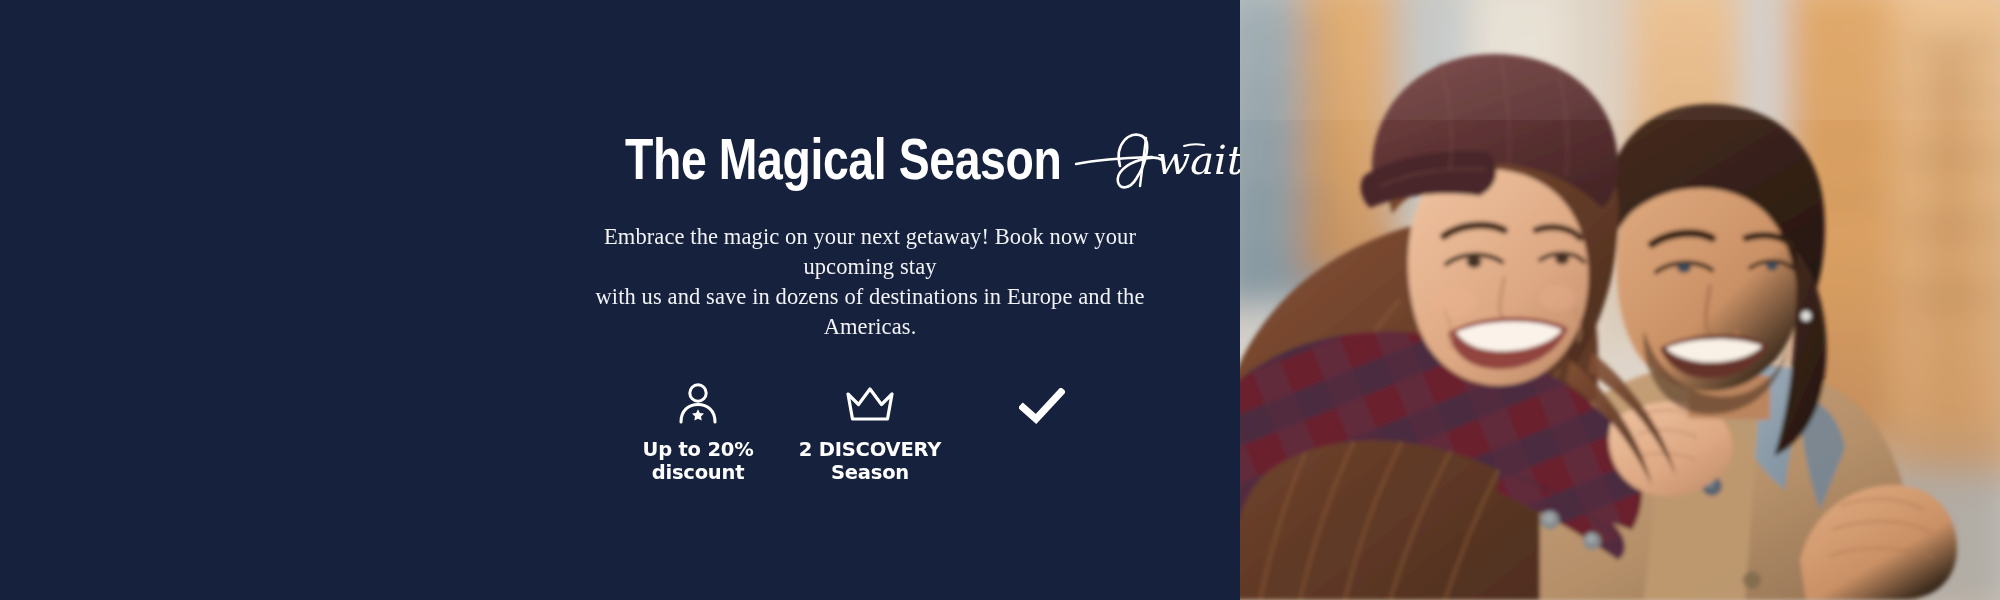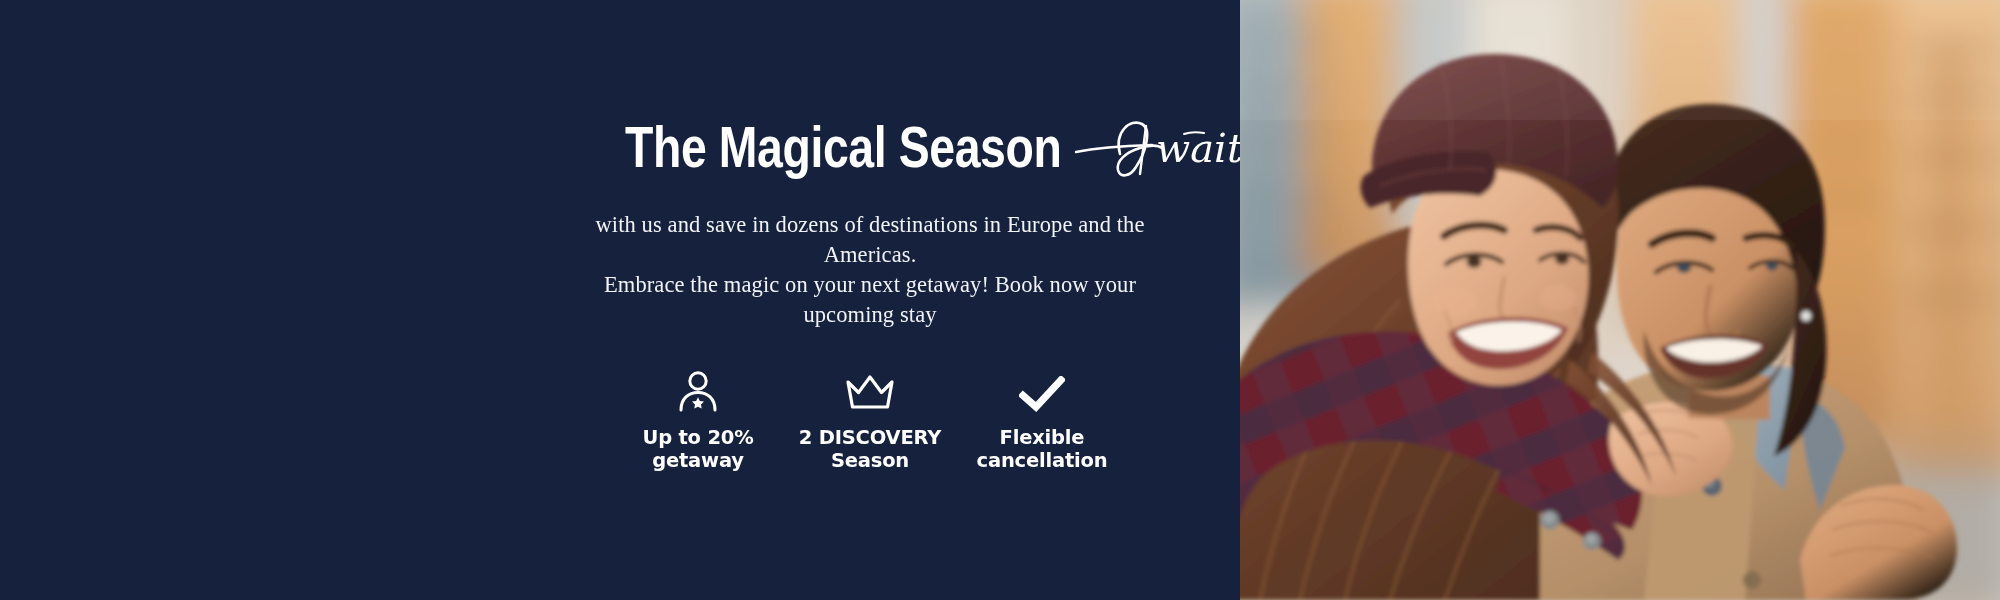--- a/index.html
+++ b/index.html
@@ -21,21 +21,21 @@
   .left-panel {
     position:relative;
     width:1240px; height:600px;
     background:#16213d;
     flex:0 0 1240px;
     overflow:hidden;
   }
   .content {
     position:absolute;
     left:560px;
-    top:110px;
+    top:122px;
     width:620px;
     text-align:center;
     color:#ffffff;
   }
 
   
   .headline {
     display:flex;
     align-items:center;
     justify-content:center;
@@ -142,62 +142,58 @@
                      C 42 49, 52 40, 66 36 C 76 33, 84 33, 88 36" stroke="#ffffff" stroke-width="2.6" fill="none" stroke-linecap="round" stroke-linejoin="round"></path>
             <path d="M72 14 L 66 62" stroke="#ffffff" stroke-width="2.4" fill="none" stroke-linecap="round"></path>
             <text class="script-text" x="82" y="50">waits</text>
 
             <path d="M110 22 C 116 20, 124 20, 130 21" stroke="#ffffff" stroke-width="2" fill="none" stroke-linecap="round"></path>
           </svg>
         </span>
       </div>
 
       <div class="subtitle">
+        <div>Embrace the magic on your next getaway! Book now your upcoming stay</div>
         <div>with us and save in dozens of destinations in Europe and the Americas.</div>
-        <div>Embrace the magic on your next getaway! Book now your upcoming stay</div>
       </div>
 
       <div class="features">
 
         <div class="feature">
           <span class="feature-icon">
             <svg width="42" height="42" viewBox="0 0 42 42" xmlns="http://www.w3.org/2000/svg">
               <circle cx="21" cy="11" r="8.2" fill="none" stroke="#ffffff" stroke-width="3"></circle>
               <path d="M4 40 C 4 28.5, 11.6 22.5, 21 22.5 C 30.4 22.5, 38 28.5, 38 40" fill="none" stroke="#ffffff" stroke-width="3" stroke-linecap="round"></path>
               <path d="M21 27.2 L22.85 31.0 L27.0 31.6 L24.0 34.5 L24.7 38.6 L21 36.65
                        L17.3 38.6 L18.0 34.5 L15.0 31.6 L19.15 31.0 Z" fill="#ffffff"></path>
             </svg>
           </span>
           <span class="feature-label">
             <span>Up to 20%</span><br>
-            <span>getaway</span>
+            <span>discount</span>
           </span>
         </div>
 
         <div class="feature">
           <span class="feature-icon">
             <svg width="50" height="38" viewBox="0 0 50 38" xmlns="http://www.w3.org/2000/svg">
               <path d="M3 8 L13.5 18.5 L25 3 L36.5 18.5 L47 8 L42.5 33 L7.5 33 Z" fill="none" stroke="#ffffff" stroke-width="3.2" stroke-linejoin="round" stroke-linecap="round"></path>
             </svg>
           </span>
           <span class="feature-label">
             <span>2 DISCOVERY</span><br>
             <span>Season</span>
           </span>
         </div>
 
         <div class="feature">
           <span class="feature-icon">
             <svg width="46" height="36" viewBox="0 0 46 36" xmlns="http://www.w3.org/2000/svg">
               <path d="M4 19.5 L17 31 L42 4" fill="none" stroke="#ffffff" stroke-width="7.2" stroke-linecap="square" stroke-linejoin="miter"></path>
             </svg>
-          </span>
-          <span class="feature-label">
-            <span>Flexible</span><br>
-            <span>cancellation</span>
           </span>
         </div>
 
       </div>
     </div>
   </div>
 
   <div class="photo">
     <svg viewBox="0 0 760 600" xmlns="http://www.w3.org/2000/svg" preserveAspectRatio="xMidYMid slice">
       <defs>

